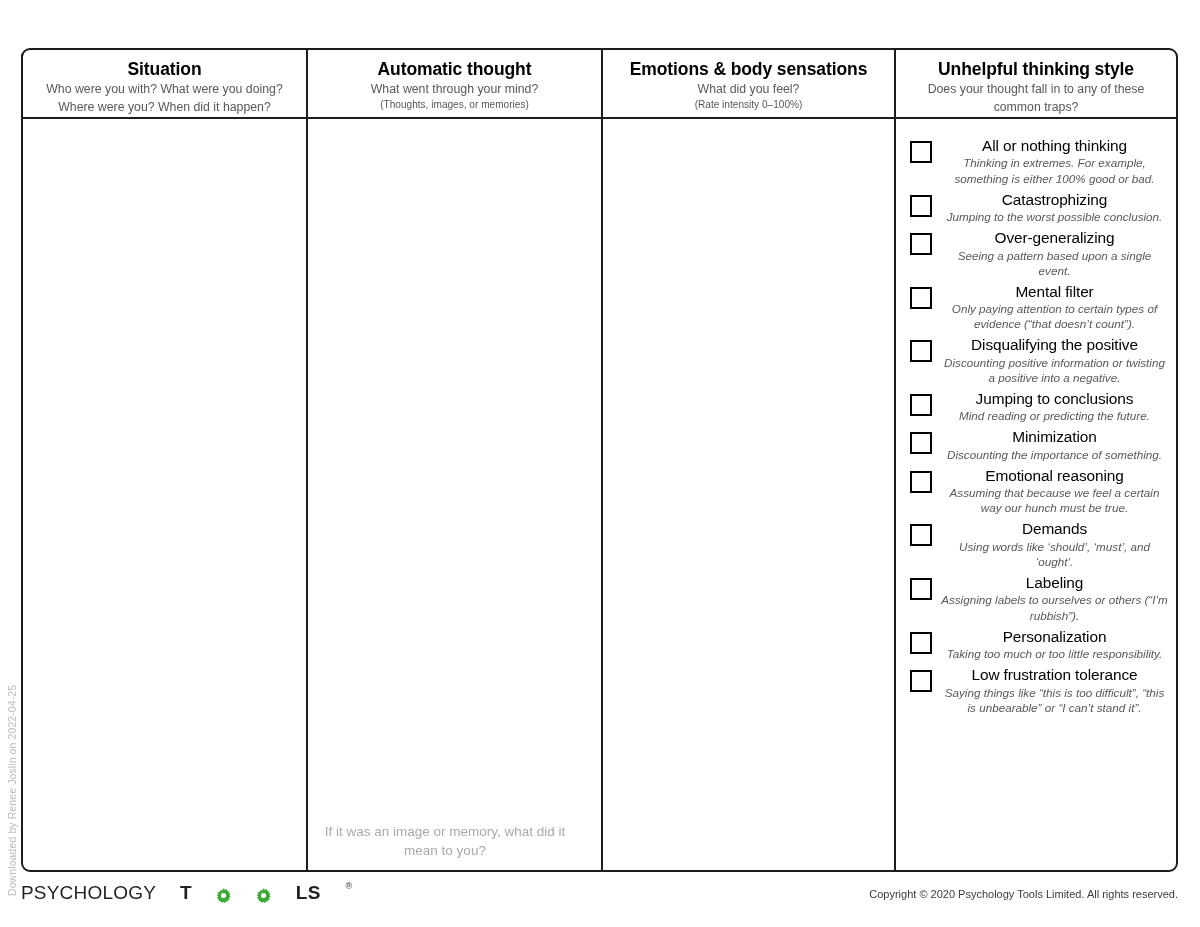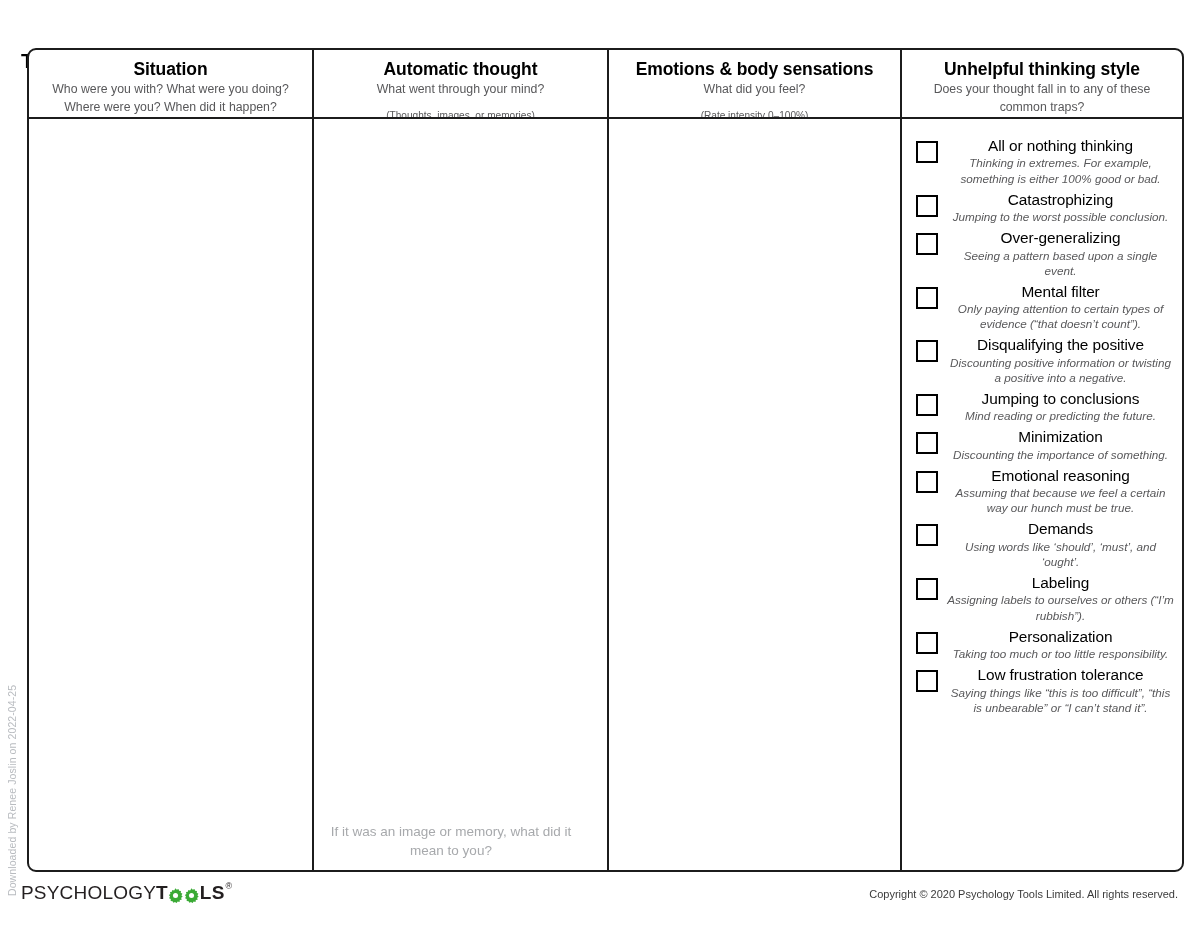--- a/index.html
+++ b/index.html
@@ -43,21 +43,21 @@
     transform: rotate(-90deg);
     font-size: 10.5px;
     color: #b9bcc0;
     white-space: nowrap;
     letter-spacing: 0.1px;
   }
 
   
   #record-table {
     position: absolute;
-    left: 27px;
+    left: 21px;
     top: 48px;
     width: 1157px;
     height: 824px;
     border: 2.5px solid #1c1c1c;
     border-radius: 9px;
     background: #fff;
     padding-left: 12px;
   }
 
   .table-row-head {
@@ -99,21 +99,21 @@
     font-size: 12.3px;
     color: #58585a;
     line-height: 1.33;
     margin-top: 1px;
     padding: 0 6px;
   }
   .hcell .h-sub2 {
     font-size: 10.1px;
     color: #58585a;
     line-height: 1.3;
-    margin-top: 11px;
+    margin-top: 0px;
   }
 
   
   .bcell { position: relative; text-align: center; }
 
   #automatic-hint {
     position: absolute;
     left: 12px;
     bottom: 10px;
     width: 250px;
@@ -166,20 +166,21 @@
     height: 40px;
   }
 
   #brand-logo {
     position: absolute;
     left: 21px;
     top: 4px;
     display: flex;
     align-items: center;
     white-space: nowrap;
+    gap: 24px;
   }
   #brand-psychology {
     font-size: 19px;
     letter-spacing: 0.2px;
     color: #231f20;
     font-weight: normal;
   }
   #brand-t, #brand-ls {
     font-size: 19px;
     font-weight: bold;

